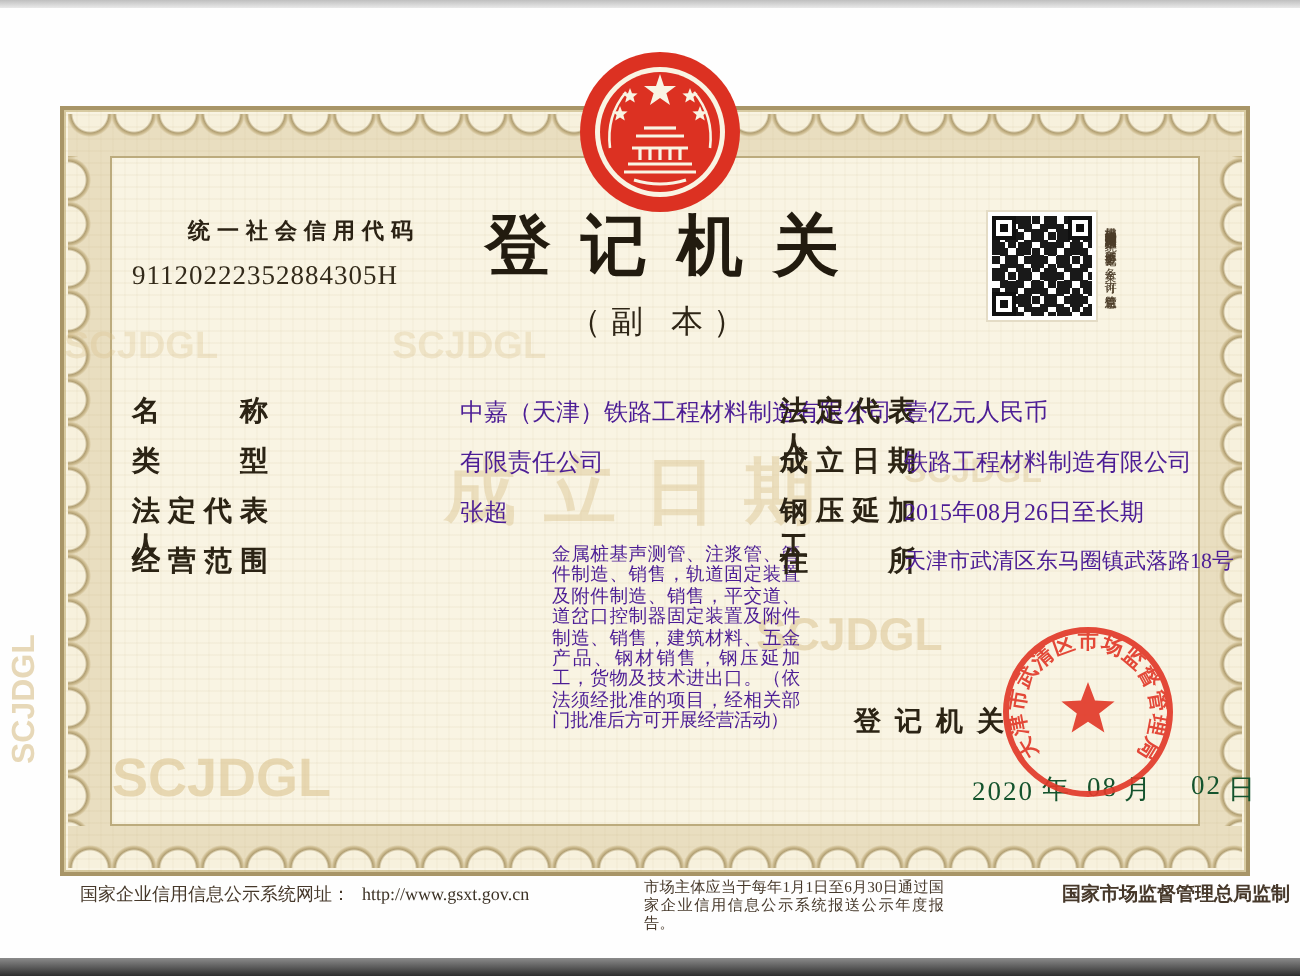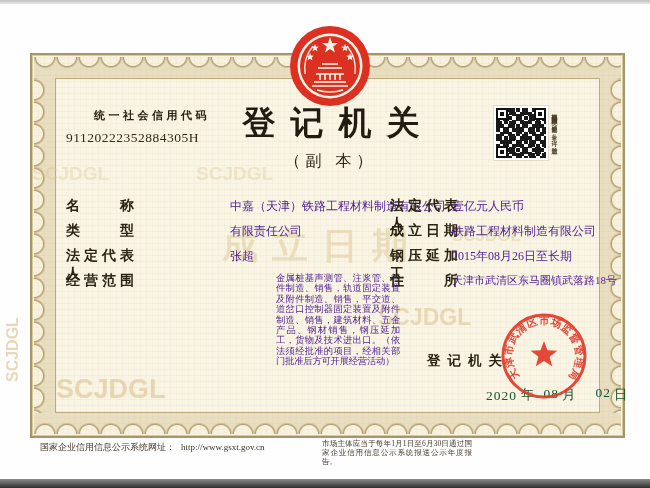--- a/index.html
+++ b/index.html
@@ -201,15 +201,16 @@
     <polygon fill="#e23a2a" points="46,31 49.5,40.2 59.3,40.7 51.6,46.8 54.2,56.3 46,50.9 37.8,56.3 40.4,46.8 32.7,40.7 42.5,40.2"></polygon>
     <text font-size="10.5" font-weight="bold" fill="#e23a2a" font-family="Liberation Serif,serif">
       <textPath href="#sealArc" startOffset="0" textLength="145">天津市武清区市场监督管理局</textPath>
     </text>
   </svg>
 
   <div class="footer-left">
     <span>国家企业信用信息公示系统网址：</span><span class="url">http://www.gsxt.gov.cn</span>
   </div>
   <div class="footer-mid">市场主体应当于每年1月1日至6月30日通过国家企业信用信息公示系统报送公示年度报告。</div>
+  <div class="footer-right">国家市场监督管理总局监制</div>
 
   <div class="edge-bottom"></div>
 </div>
 
 </body></html>

